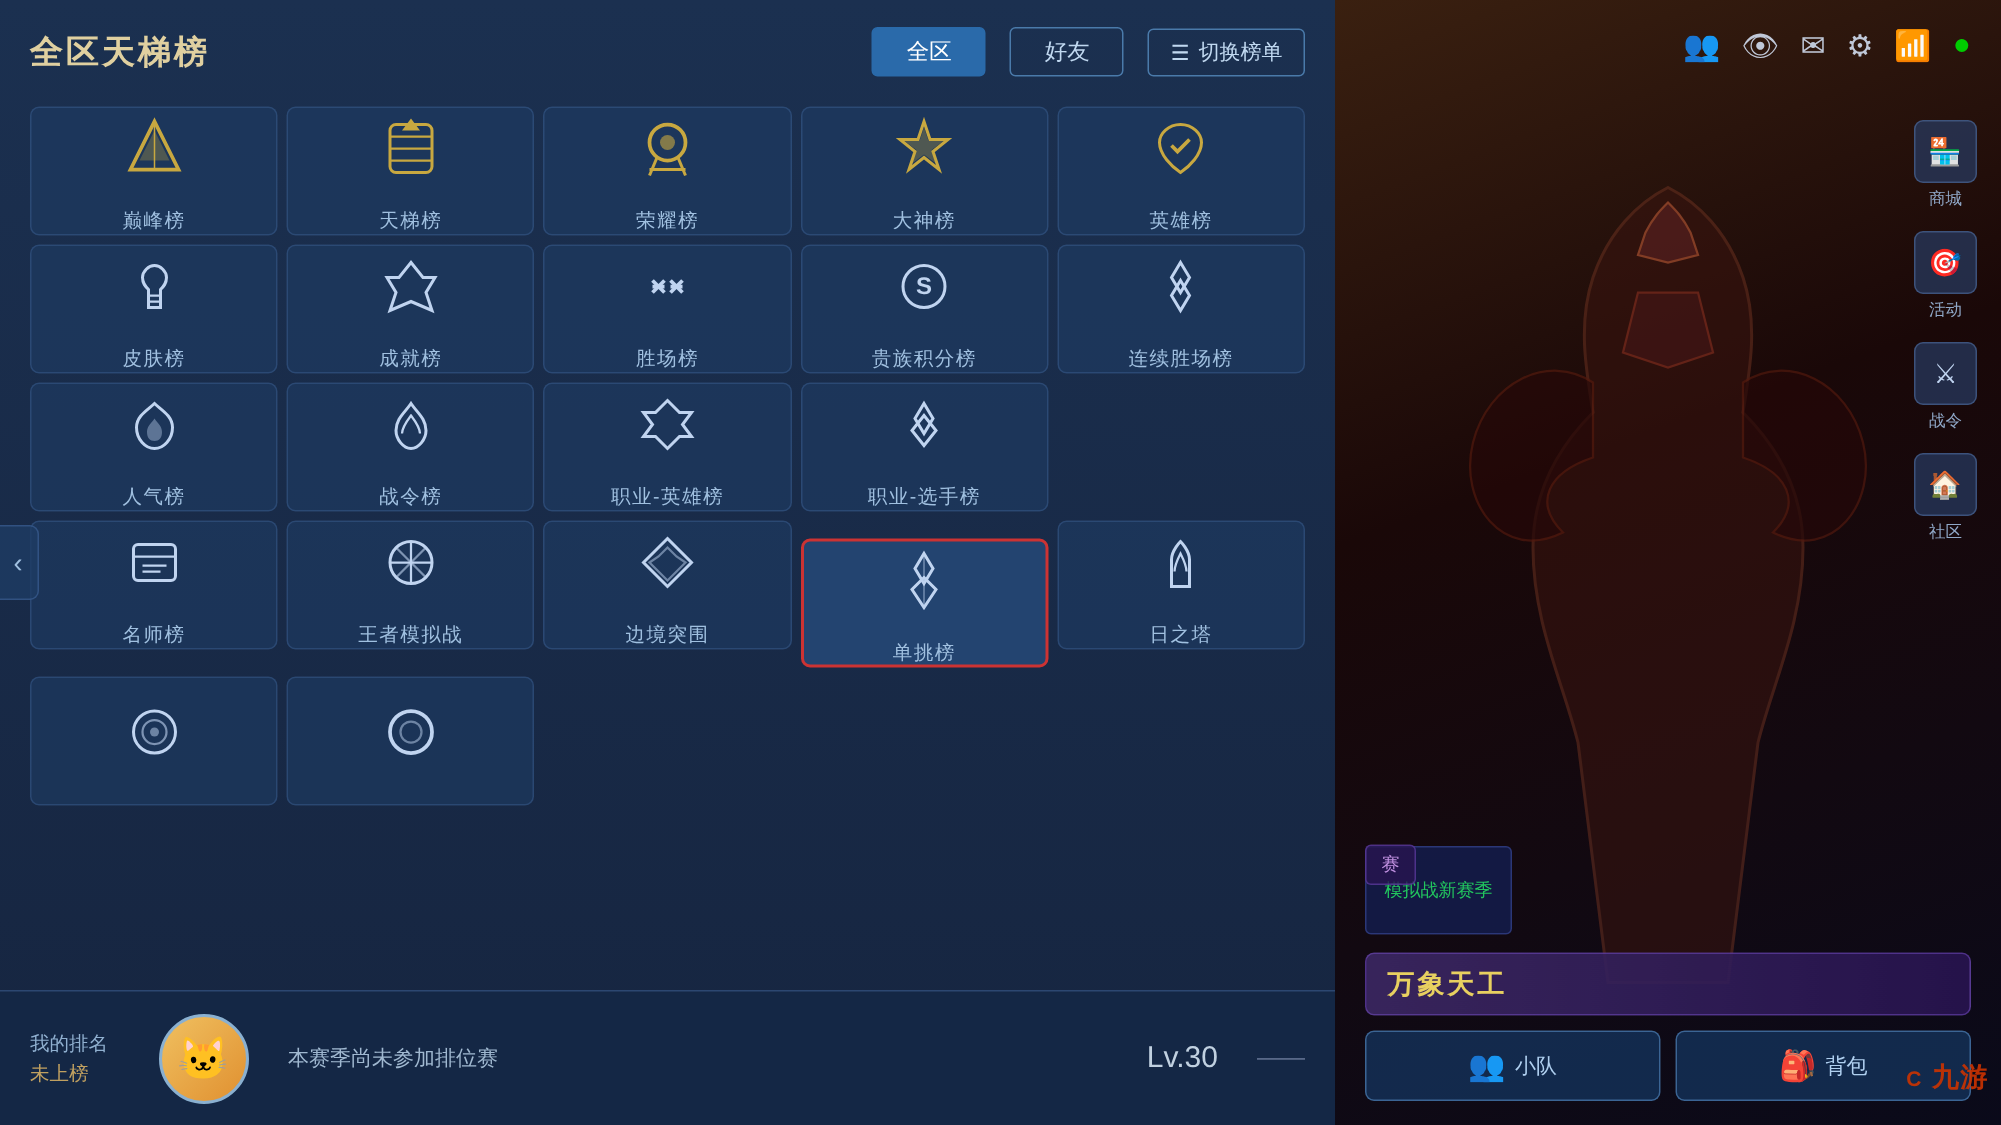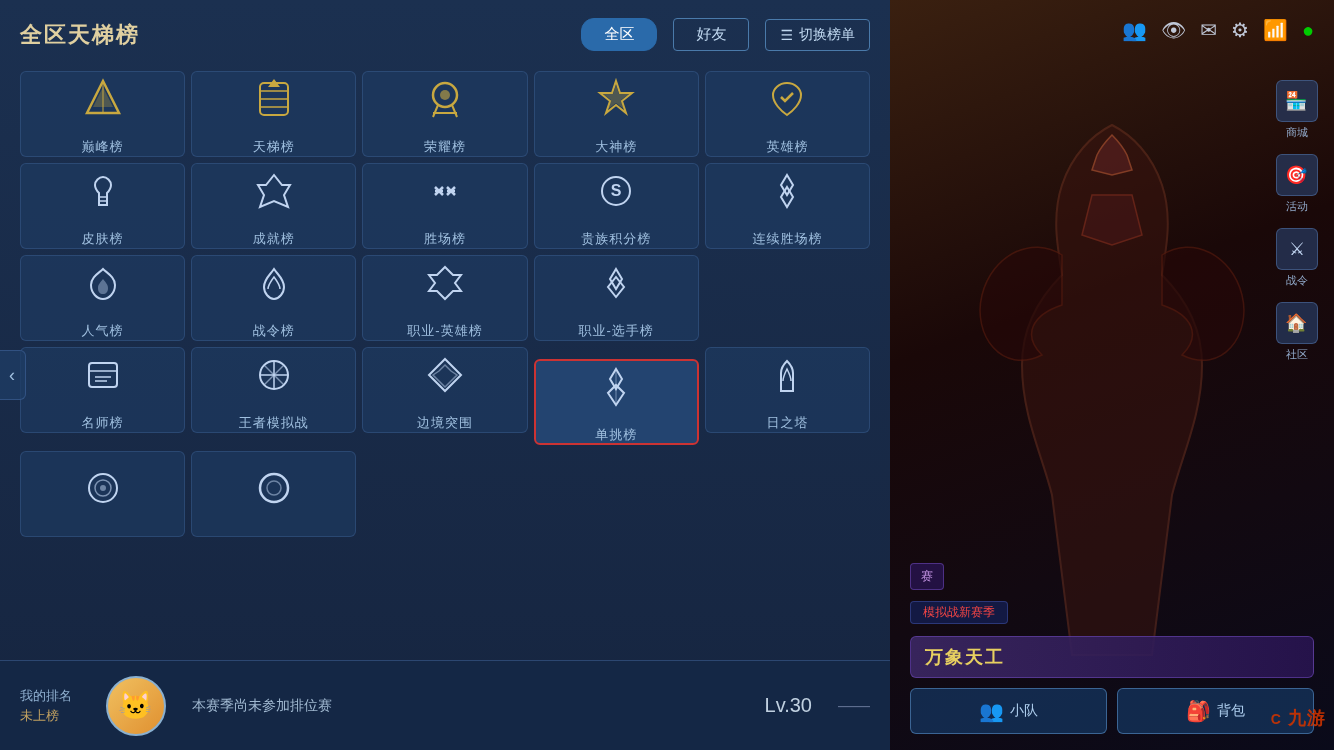--- a/index.html
+++ b/index.html
@@ -42,21 +42,20 @@
       font-size: 15px;
       cursor: pointer;
       border: 1.5px solid #4a7aaa;
       color: #c0d8f0;
       background: transparent;
     }
     .tab-btn.active {
       background: #2a6aaa;
       color: #ffffff;
       border-color: #2a6aaa;
-      border-radius: 13px;
     }
     .switch-btn {
       display: flex;
       align-items: center;
       gap: 6px;
       padding: 6px 14px;
       border: 1.5px solid #4a7aaa;
       border-radius: 4px;
       color: #c0d8f0;
       font-size: 14px;
@@ -614,21 +613,21 @@
       <span class="sidebar-label">社区</span>
     </div>
   </div>
 
   <div class="right-bottom">
 
     <div style="position:absolute;bottom:160px;left:20px;display:flex;align-items:center;gap:6px;">
       <div style="background:rgba(40,20,80,0.8);border:1px solid rgba(120,80,200,0.5);border-radius:4px;padding:4px 10px;color:#c090e0;font-size:12px;">赛</div>
     </div>
 
-    <div style="background:rgba(20,30,80,0.8);border:1px solid rgba(80,100,200,0.4);border-radius:4px;padding:2px 12px;color:#ef4444;font-size:12px;margin-bottom:2px;align-self:flex-start;">模拟战新赛季</div>
+    <div style="background:rgba(20,30,80,0.8);border:1px solid rgba(80,100,200,0.4);border-radius:4px;padding:20px 12px;color:#22c55e;font-size:12px;margin-bottom:2px;align-self:flex-start;">模拟战新赛季</div>
 
     <div class="event-banner">
       <span class="event-title">万象天工</span>
     </div>
 
     <div class="bottom-action-row">
       <div class="action-btn">
         <span class="btn-icon">👥</span>
         <span>小队</span>
       </div>

